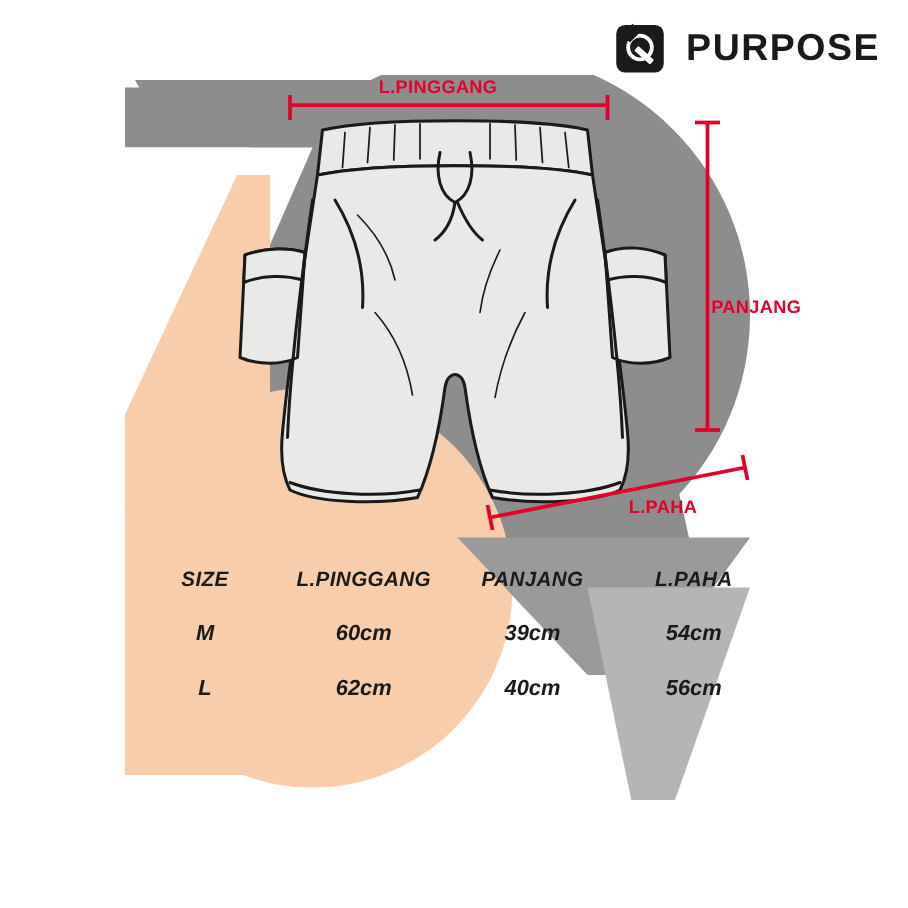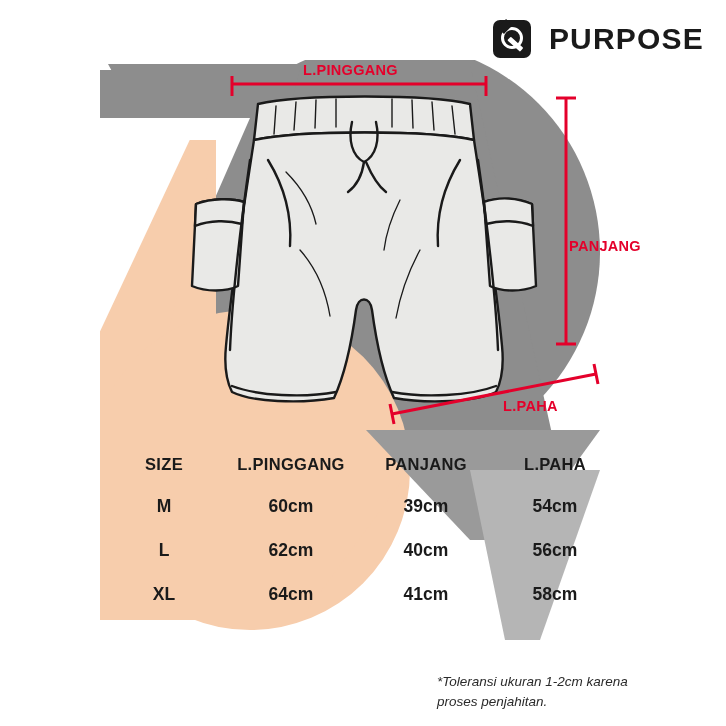--- a/index.html
+++ b/index.html
@@ -95,20 +95,21 @@
   }
   .size-table td, .size-table th {
     padding: 0;
     height: 44px;
     text-align: center;
     vertical-align: middle;
     color: #1a1a1a;
     font-size: 17.5px;
     font-weight: bold;
     font-family: "Liberation Sans", sans-serif;
+    font-style: italic;
   }
   .size-table th {
     font-size: 16.5px;
     letter-spacing: 0.3px;
     height: 40px;
   }
   .col-size { width: 112px; }
   .col-a { width: 142px; }
   .col-b { width: 128px; }
   .col-c { width: 130px; }
@@ -247,27 +248,17 @@
         <td>60cm</td>
         <td>39cm</td>
         <td>54cm</td>
       </tr>
       <tr>
         <td>L</td>
         <td>62cm</td>
         <td>40cm</td>
         <td>56cm</td>
       </tr>
-      <tr>
-        <td>XL</td>
-        <td>64cm</td>
-        <td>41cm</td>
-        <td>58cm</td>
-      </tr>
     </tbody>
   </table>
 
-  <div class="footnote">
-    <div>*Toleransi ukuran 1-2cm karena</div>
-    <div>proses penjahitan.</div>
-  </div>
 
 </div>
 
 </body></html>

